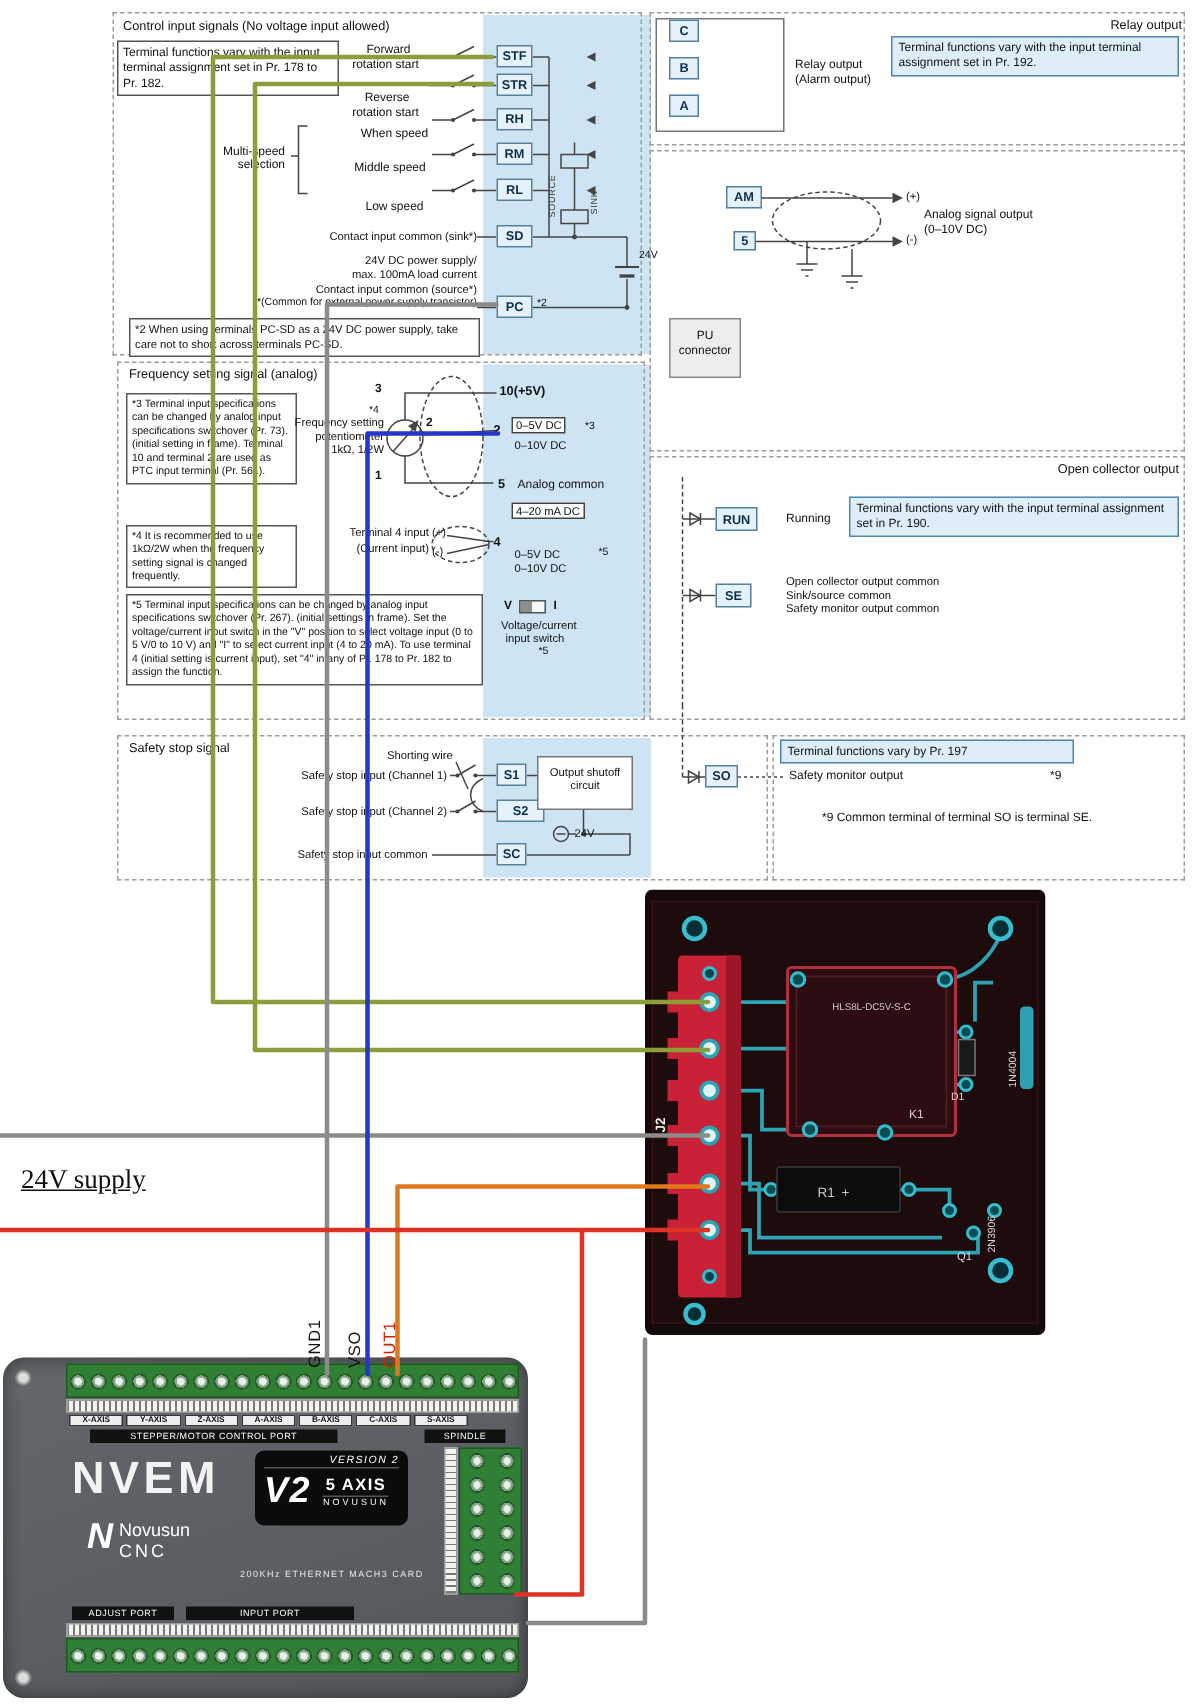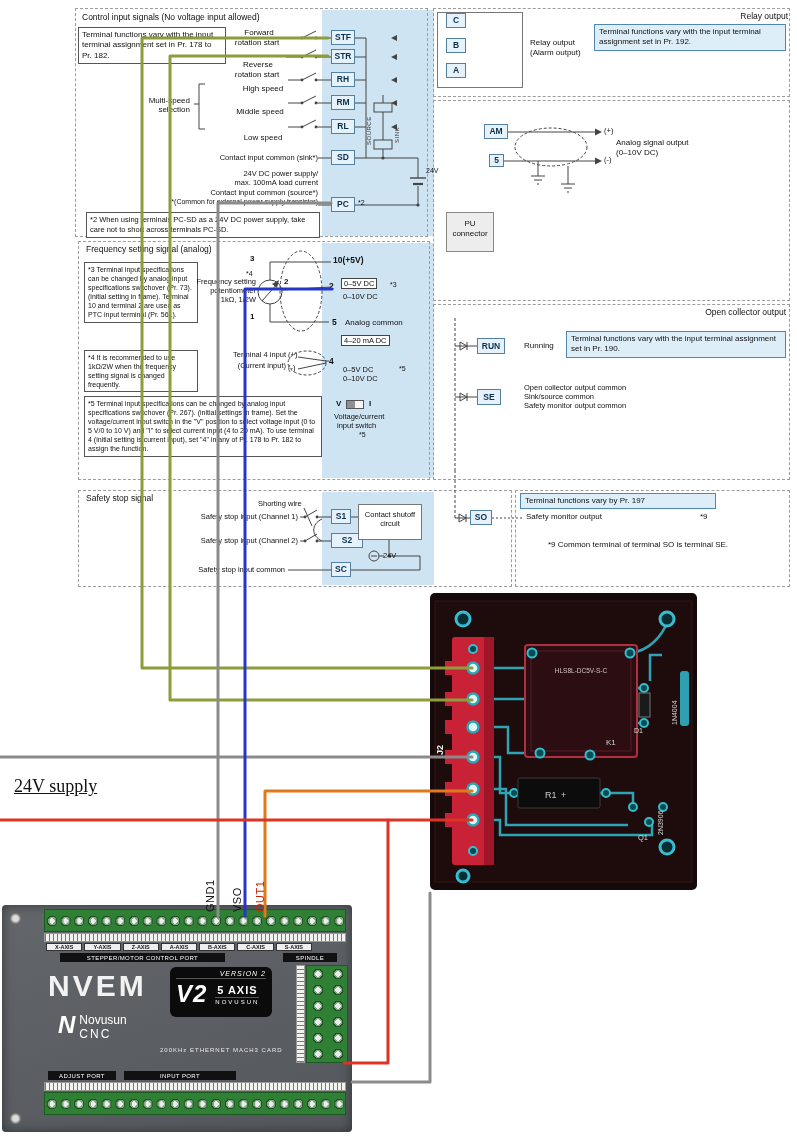--- a/index.html
+++ b/index.html
@@ -12,21 +12,21 @@
   .notebox{border:1px solid #555;background:#fff;padding:2px 3px;line-height:1.3}
   .bluebox{border:1px solid #4f86b2;background:#ddeef9;padding:2px 4px;line-height:1.3}
   .solidbox{border:1px solid #777;background:#fff}
   .frame{border:1px solid #444;padding:0 2px;display:inline-block;background:#fff}
   .ra{text-align:right}.ct{text-align:center}
   .t7{font-size:7px}.t75{font-size:7.5px}.t8{font-size:8px}.t85{font-size:8.5px}
   .tb{font-weight:bold}
   .vsm{writing-mode:vertical-rl;transform:rotate(180deg);font-size:6px;color:#333;letter-spacing:.5px}
   .vlabel{writing-mode:vertical-rl;transform:rotate(180deg);font-size:11px;color:#111;letter-spacing:.5px;z-index:11}
   
-  .board{background:linear-gradient(160deg,#63676b,#54585c);border-radius:4px;box-shadow:inset 0 0 12px rgba(0,0,0,.45)}
+  .board{background:linear-gradient(160deg,#63676b,#54585c);border-radius:14px;box-shadow:inset 0 0 12px rgba(0,0,0,.45)}
   .tstrip-h{background-color:#2f7f35;border:1px solid #1d5a22;background-image:radial-gradient(circle at 7px 11px,#e9efe9 0 2.6px,#86a488 2.6px 4.2px,rgba(0,0,0,.35) 4.2px 5.2px,transparent 5.2px);background-size:13.7px 23px;background-repeat:repeat-x}
   .tstrip-v{background-color:#2f7f35;border:1px solid #1d5a22;background-image:radial-gradient(circle at 11px 8px,#e9efe9 0 2.6px,#86a488 2.6px 4.2px,rgba(0,0,0,.35) 4.2px 5.2px,transparent 5.2px),radial-gradient(circle at 31px 8px,#e9efe9 0 2.6px,#86a488 2.6px 4.2px,rgba(0,0,0,.35) 4.2px 5.2px,transparent 5.2px);background-size:42px 16px;background-repeat:repeat-y}
   .lblstrip{background-color:#f2f2ee;background-image:repeating-linear-gradient(90deg,rgba(40,40,40,.6) 0 1px,transparent 1px 4px);border:1px solid #999}
   .lblstrip-v{background-color:#f2f2ee;background-image:repeating-linear-gradient(0deg,rgba(40,40,40,.6) 0 1px,transparent 1px 4px);border:1px solid #999}
   .portbar{background:#111;color:#fff;font-size:6px;display:flex;align-items:center;justify-content:center;letter-spacing:.4px;white-space:nowrap}
   .axiscell{flex:1;border:1px solid #333;background:#eee;color:#111;font-size:5.5px;display:flex;align-items:center;justify-content:center;margin-right:2px;font-weight:bold;white-space:nowrap}
   .badge{background:#0b0b0b;border-radius:6px;color:#fff;padding:3px 6px}
   .badge-ver{font-style:italic;font-size:7px;text-align:right;border-bottom:1px solid #555;padding-bottom:1px;letter-spacing:1px}
   .badge-main{display:flex;align-items:center;margin-top:1px}
   .badge-v2{font-size:24px;font-weight:bold;font-style:italic;letter-spacing:1px}
@@ -128,21 +128,21 @@
     <polygon points="279,280 272,284 277,288"></polygon>
   </g>
 </svg>
 
 <div class="abs t85" style="left:82px;top:12px;z-index:3">Control input signals (No voltage input allowed)</div>
 <div class="abs notebox t8" style="left:78px;top:27px;width:148px;z-index:3">Terminal functions vary with the input terminal assignment set in Pr. 178 to Pr. 182.</div>
 <div class="abs t8 ct" style="left:230px;top:28px;width:58px;z-index:3">Forward</div>
 <div class="abs t8 ct" style="left:226px;top:38px;width:62px;z-index:3">rotation start</div>
 <div class="abs t8 ct" style="left:228px;top:60px;width:60px;z-index:3">Reverse</div>
 <div class="abs t8 ct" style="left:226px;top:70px;width:62px;z-index:3">rotation start</div>
-<div class="abs t8 ct" style="left:238px;top:84px;width:50px;z-index:3">High speed</div>
+<div class="abs t8 ct" style="left:238px;top:84px;width:50px;z-index:3">When speed</div>
 <div class="abs t8 ct" style="left:232px;top:107px;width:56px;z-index:3">Middle speed</div>
 <div class="abs t8 ct" style="left:238px;top:133px;width:50px;z-index:3">Low speed</div>
 <div class="abs t8 ra" style="left:118px;top:96px;width:72px;z-index:3">Multi-speed</div>
 <div class="abs t8 ra" style="left:118px;top:105px;width:72px;z-index:3">selection</div>
 <div class="abs t75 ra" style="left:118px;top:153px;width:200px;z-index:3">Contact input common (sink*)</div>
 <div class="abs t75 ra" style="left:118px;top:169px;width:200px;z-index:3">24V DC power supply/</div>
 <div class="abs t75 ra" style="left:118px;top:178px;width:200px;z-index:3">max. 100mA load current</div>
 <div class="abs t75 ra" style="left:118px;top:188px;width:200px;z-index:3">Contact input common (source*)</div>
 <div class="abs t7 ra" style="left:96px;top:198px;width:222px;z-index:3">*(Common for external power supply transistor)</div>
 <div class="abs notebox t75" style="left:86px;top:212px;width:234px;z-index:3">*2 When using terminals PC-SD as a 24V DC power supply, take care not to short across terminals PC-SD.</div>
@@ -223,21 +223,21 @@
 
 <div class="abs t85" style="left:86px;top:493px;z-index:3">Safety stop signal</div>
 <div class="abs t75" style="left:258px;top:499px;z-index:3">Shorting wire</div>
 <div class="abs t75 ra" style="left:130px;top:512px;width:168px;z-index:3">Safety stop input (Channel 1)</div>
 <div class="abs t75 ra" style="left:130px;top:536px;width:168px;z-index:3">Safety stop input (Channel 2)</div>
 <div class="abs t75 ra" style="left:130px;top:565px;width:155px;z-index:3">Safety stop input common</div>
 <div class="abs term" style="left:331px;top:509px;width:20px;height:15px;z-index:3">S1</div>
 <div class="abs term" style="left:331px;top:533px;width:32px;height:15px;z-index:3">S2</div>
 <div class="abs term" style="left:331px;top:562px;width:20px;height:15px;z-index:3">SC</div>
 <div class="abs solidbox" style="left:358px;top:504px;width:64px;height:36px;z-index:3"></div>
-<div class="abs t75 ct" style="left:358px;top:510px;width:64px;z-index:4">Contact shutoff</div>
+<div class="abs t75 ct" style="left:358px;top:510px;width:64px;z-index:4">Output shutoff</div>
 <div class="abs t75 ct" style="left:358px;top:519px;width:64px;z-index:4">circuit</div>
 <div class="abs t75" style="left:383px;top:551px;z-index:3">24V</div>
 <div class="abs bluebox t8" style="left:520px;top:493px;width:196px;z-index:3">Terminal functions vary by Pr. 197</div>
 <div class="abs term" style="left:470px;top:510px;width:22px;height:15px;z-index:3">SO</div>
 <div class="abs t8" style="left:526px;top:512px;z-index:3">Safety monitor output</div>
 <div class="abs t8" style="left:700px;top:512px;z-index:3">*9</div>
 <div class="abs t8" style="left:548px;top:540px;z-index:3">*9 Common terminal of terminal SO is terminal SE.</div>
 
 <svg class="abs" style="left:430px;top:593px;z-index:3" width="267" height="297" viewBox="0 0 267 297">
   <rect width="267" height="297" rx="5" fill="#150909"></rect>

